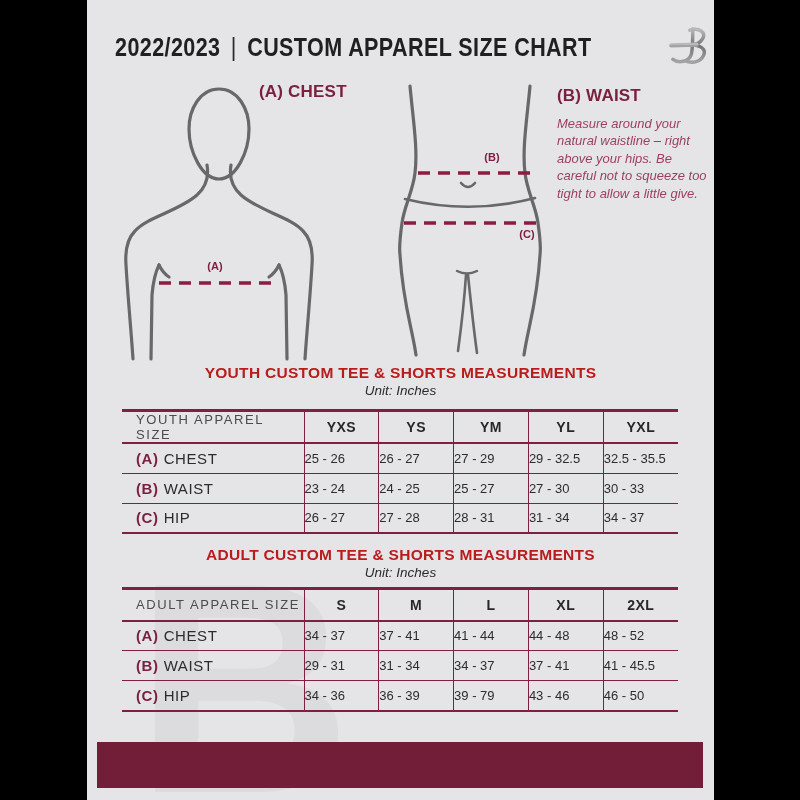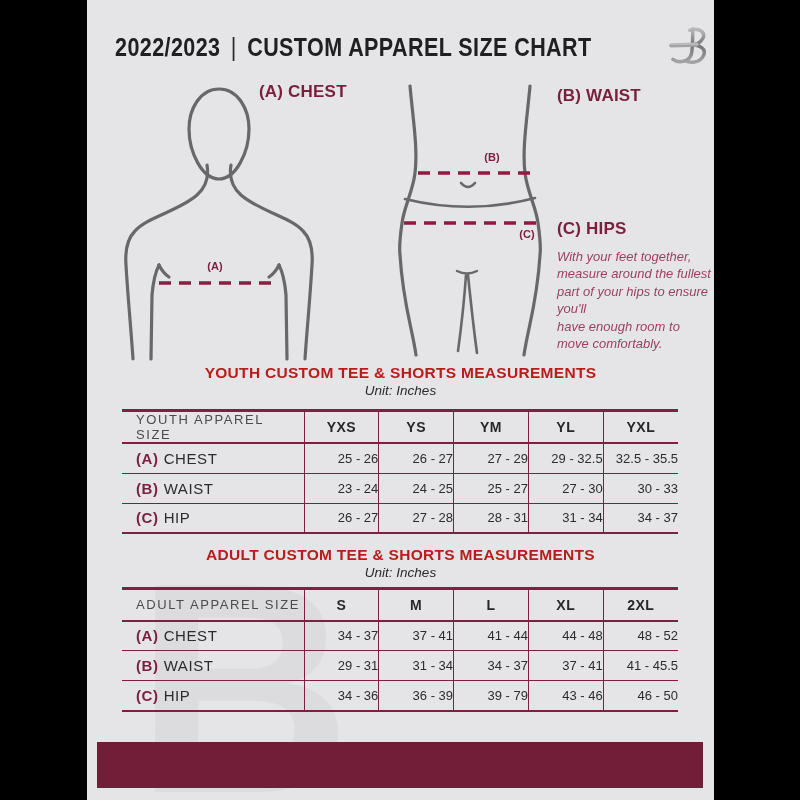--- a/index.html
+++ b/index.html
@@ -44,21 +44,21 @@
                      table-layout:fixed; z-index:1; }
   .youth-table { top:409px; } .adult-table { top:587px; }
   table.size-table { border-top:3px solid #7f2040; border-bottom:2px solid #7f2040; }
   table.size-table thead tr { border-bottom:2px solid #7f2040; }
   table.size-table tbody tr + tr { border-top:1.5px solid #7f2040; }
   table.size-table th + th, table.size-table td + td { border-left:1.5px solid #7f2040; }
   table.size-table th { height:32px; font-size:14px; font-weight:bold; color:#27272a;
                         text-align:center; letter-spacing:0.5px;margin-top:6px; }
   table.size-table th.lbl { font-weight:400; font-size:13px; color:#4b4b4d;
                             letter-spacing:1.6px; text-align:left; padding-left:14px; }
-  table.size-table td { height:30px; font-size:13px; color:#2c2c2e; text-align:right; }
+  table.size-table td { height:30px; font-size:13px; color:#2c2c2e; text-align:left; }
   table.size-table td.lbl { text-align:left; padding-left:14px; font-size:15px; letter-spacing:0.6px; }
   td.lbl .pre { font-weight:bold; color:#7b1f3d; margin-right:5px; }
   td.lbl .nm  { color:#2c2c2e;margin-top:45px; }
 
   
   .footer-bar { position:absolute; left:10px; top:742px; width:606px; height:46px;
                 background:#721e38; z-index:3; }
 </style>
 </head>
 <body>
@@ -119,25 +119,21 @@
 
     <span class="marker" style="left:108px; top:182px;">(A)</span>
     <span class="marker" style="left:385px; top:73px;">(B)</span>
     <span class="marker" style="left:420px; top:150px;">(C)</span>
 
     <div class="instr instr-a">
       <h3>(A) CHEST</h3>
     </div>
     <div class="instr instr-b">
       <h3>(B) WAIST</h3>
-    </div>
-    <div class="instr instr-c">
-      <h3>(C) HIPS</h3>
-      <p>With your feet together, measure around the fullest part of your hips to ensure you'll
-have enough room to move comfortably.</p>
+      <p>Measure around your natural waistline – right above your hips. Be careful not to squeeze too tight to allow a little give.</p>
     </div>
   </div>
 
   <div class="tbl-title youth-title">YOUTH CUSTOM TEE &amp; SHORTS MEASUREMENTS</div>
   <div class="tbl-unit youth-unit">Unit: Inches</div>
 
   <table class="size-table youth-table">
     <colgroup>
         <col style="width:182px">
         <col style="width:74.8px">

